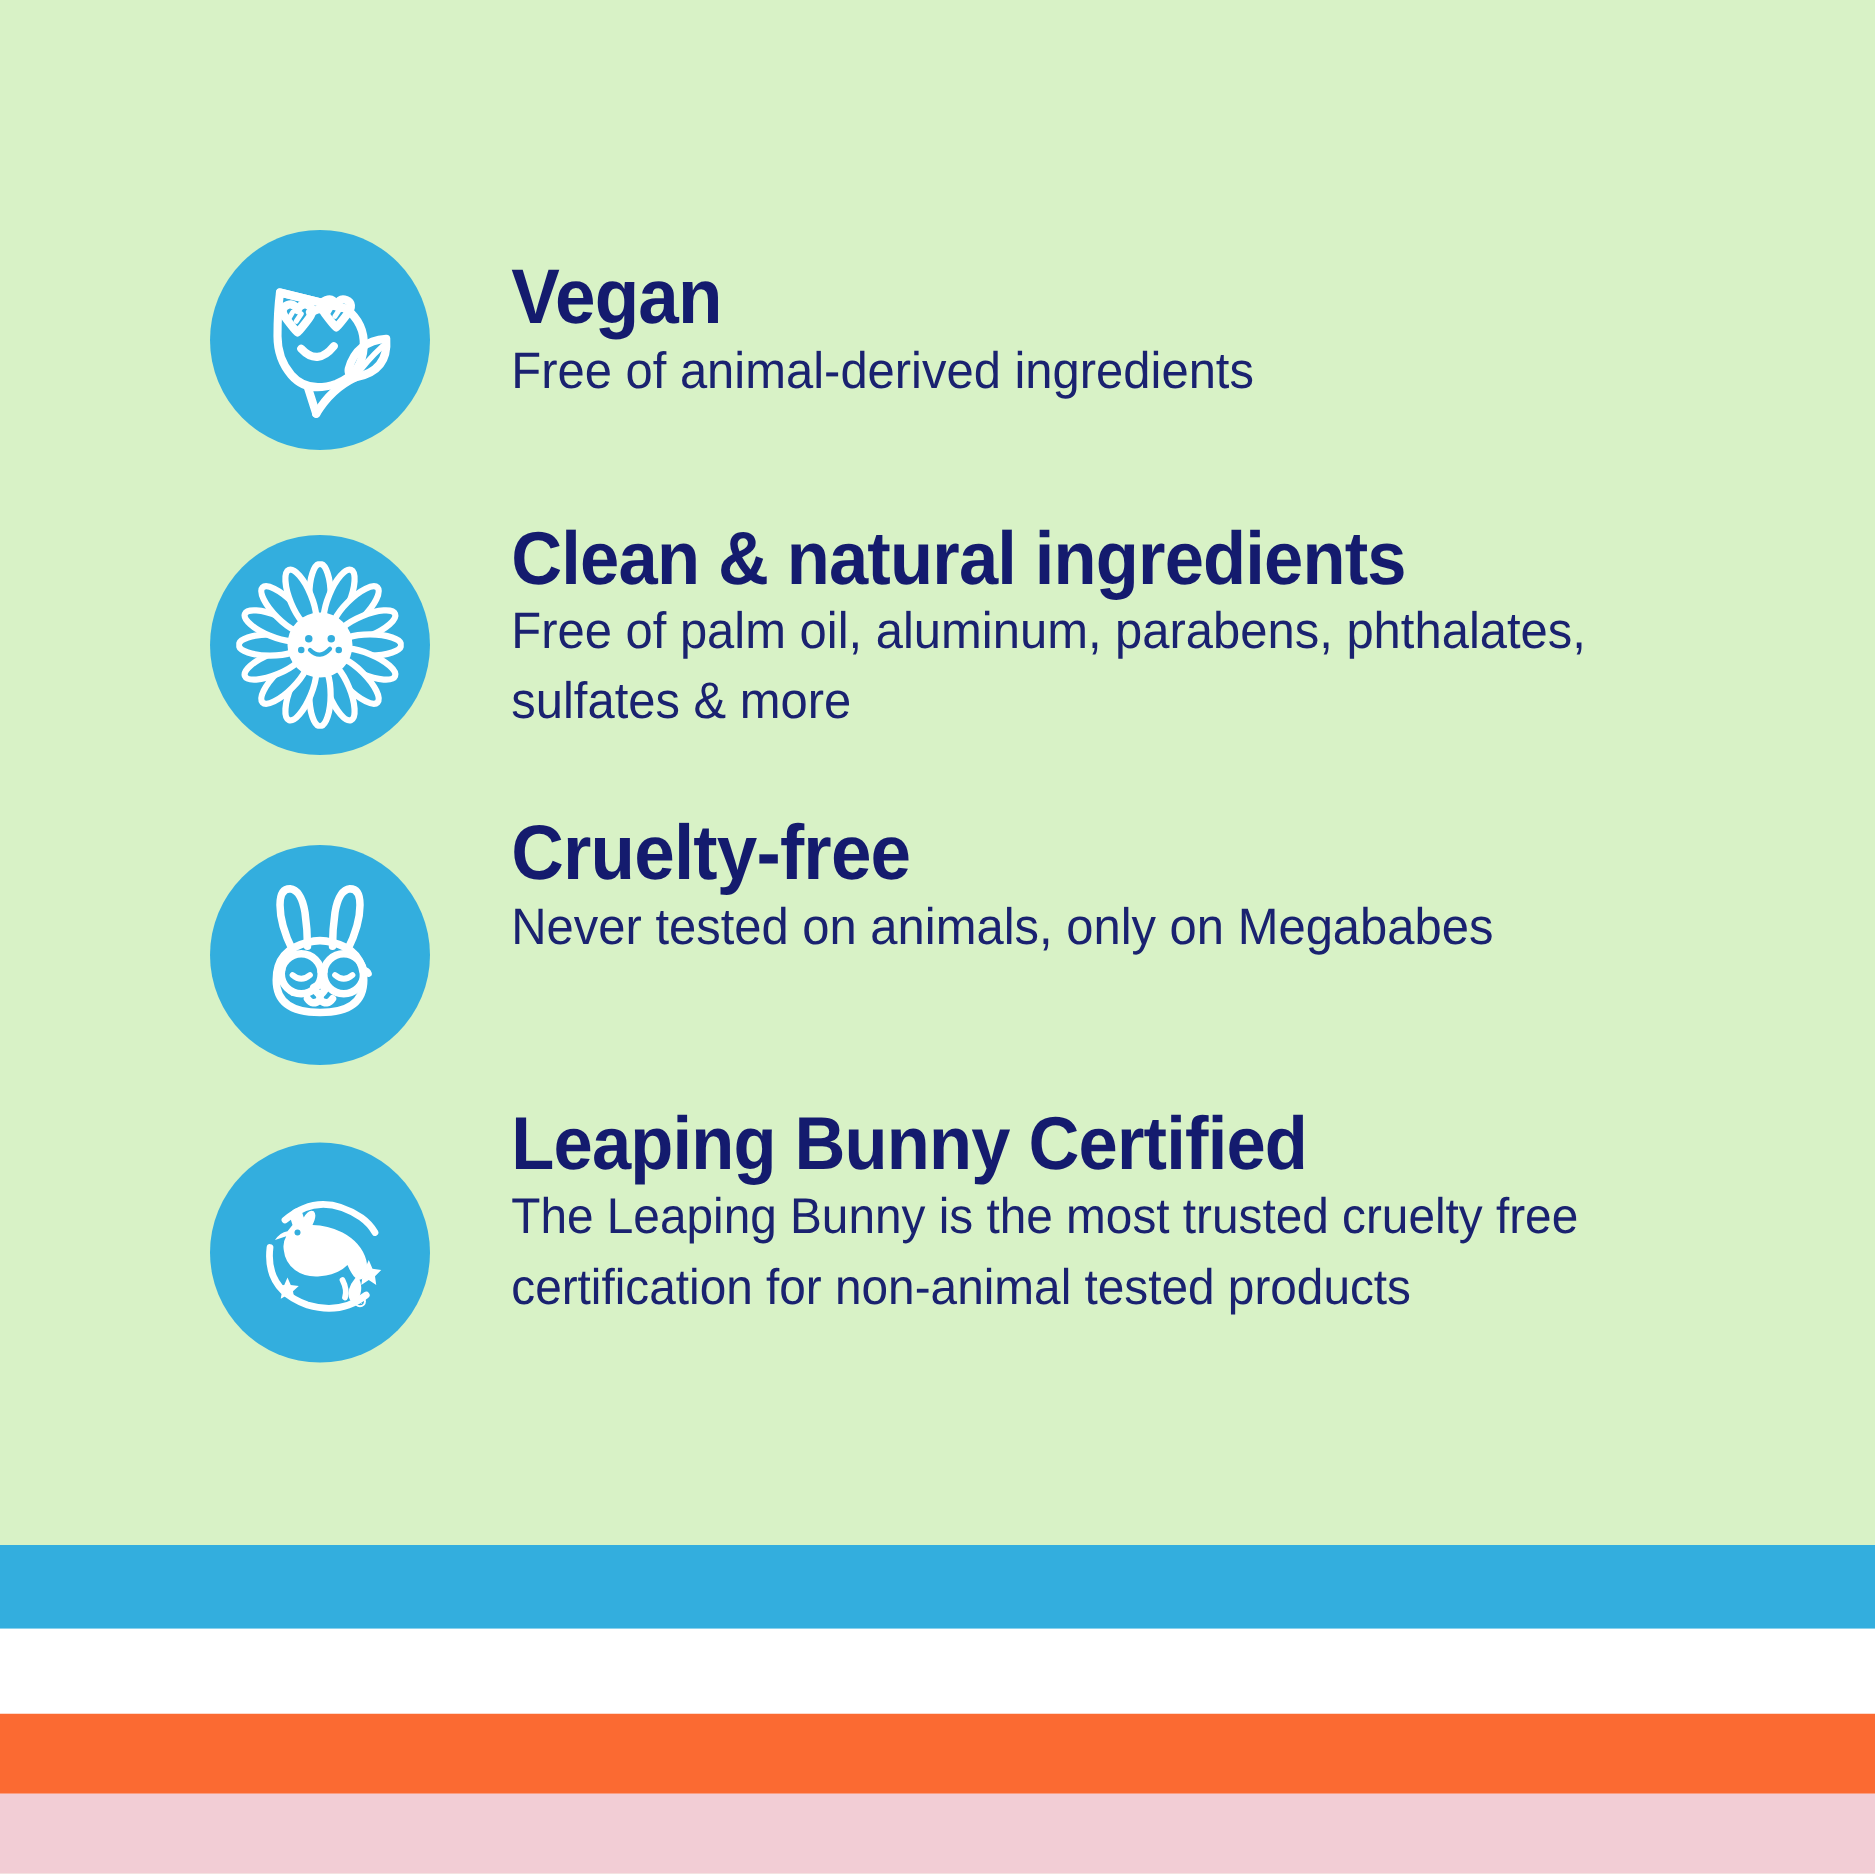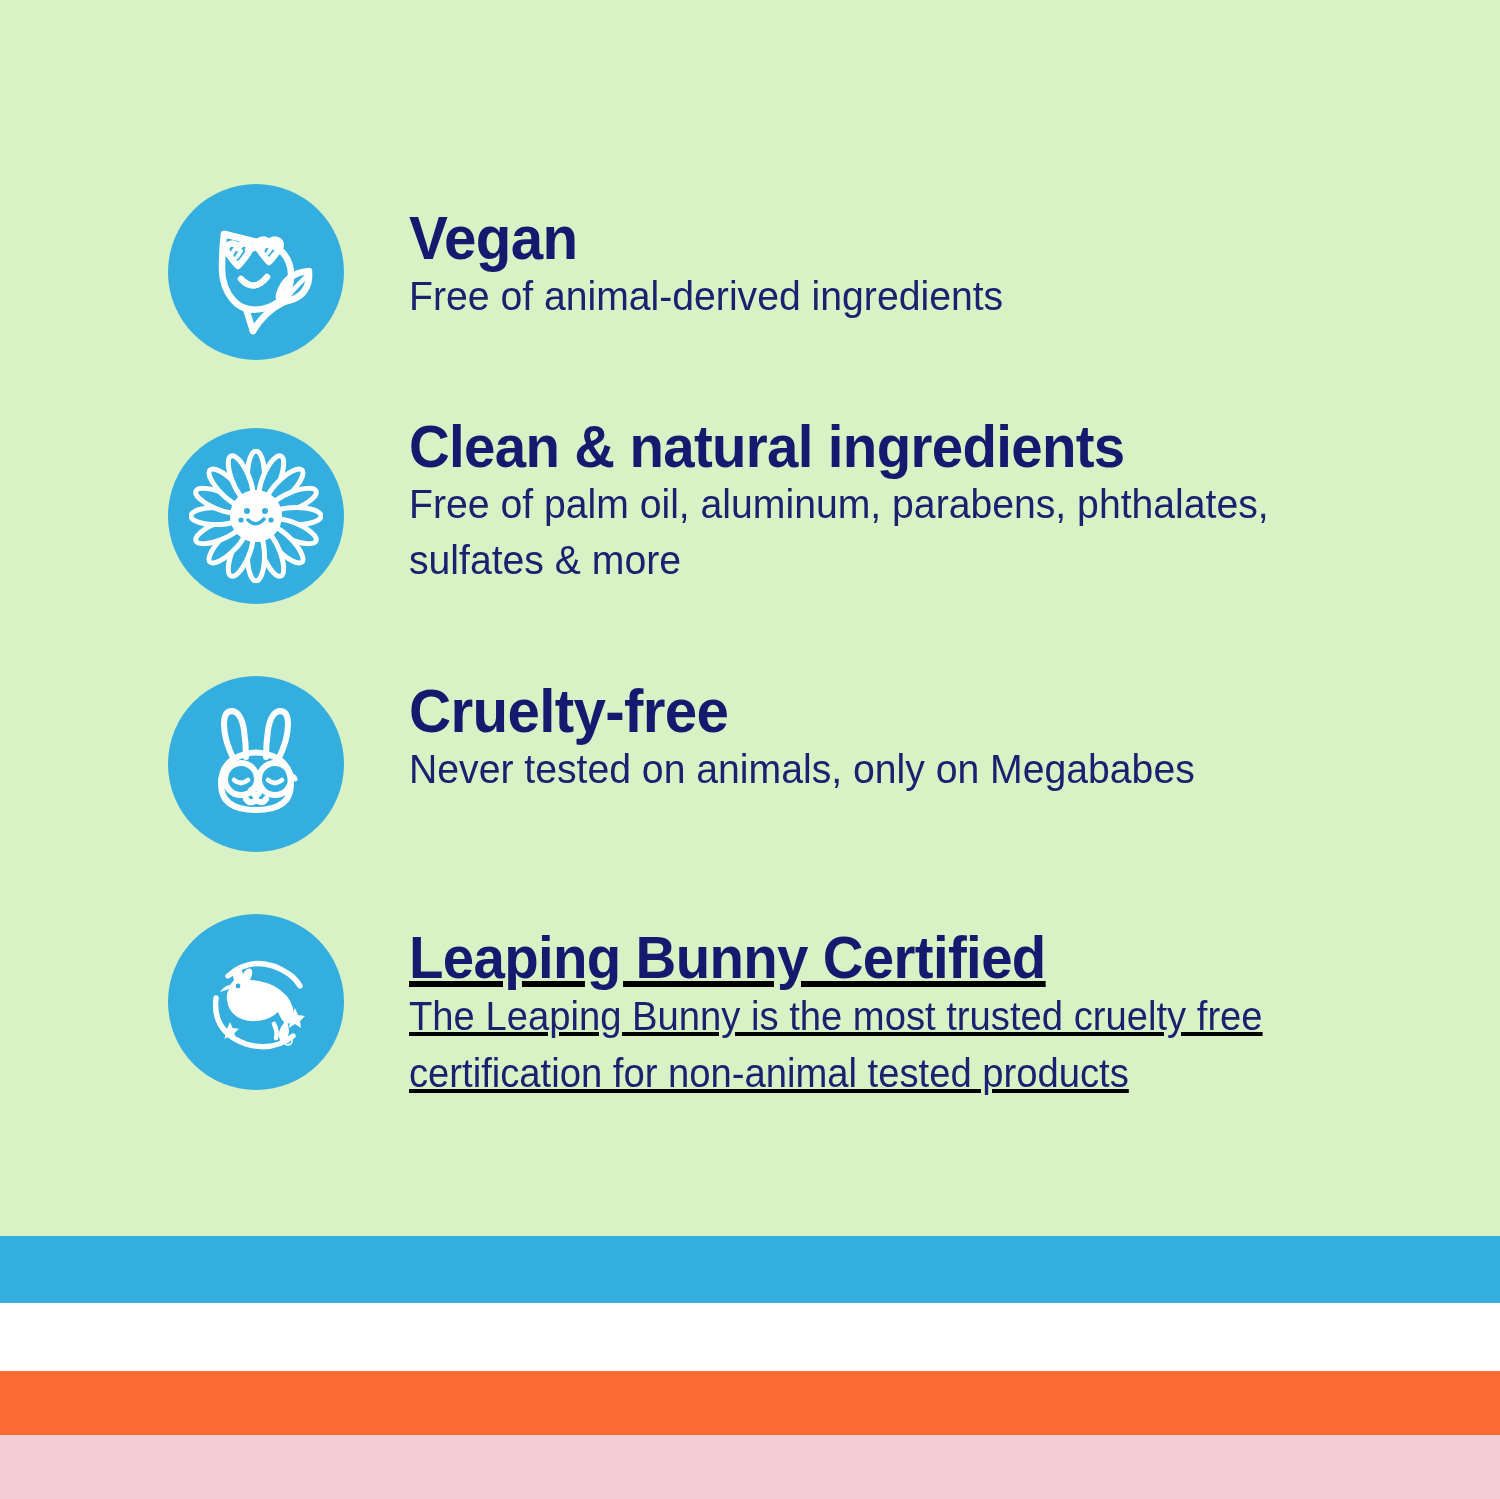--- a/index.html
+++ b/index.html
@@ -92,24 +92,24 @@
   }
 
   
   #row-vegan .icon-badge   { left: 168px; top: 184px; }
   #row-vegan .benefit-text { top: 206px; width: 900px; }
 
   #row-clean .icon-badge   { left: 168px; top: 428px; }
   #row-clean .benefit-text { top: 416px; width: 1010px; }
 
   #row-cruelty .icon-badge   { left: 168px; top: 676px; }
-  #row-cruelty .benefit-text { top: 679px; width: 960px; }
+  #row-cruelty .benefit-text { top: 651px; width: 960px; }
 
   #row-leaping .icon-badge   { left: 168px; top: 914px; }
-  #row-leaping .benefit-text { top: 927px; width: 1010px; text-decoration: underline; }
+  #row-leaping .benefit-text { top: 884px; width: 1010px; }
 
   #row-leaping .benefit-title { font-size: 60px; }
   #row-leaping .benefit-desc  { font-size: 40px; line-height: 1.42; }
 
   #row-clean .benefit-title { font-size: 60px; }
 
   
   .band {
     position: absolute;
     left: 0;

